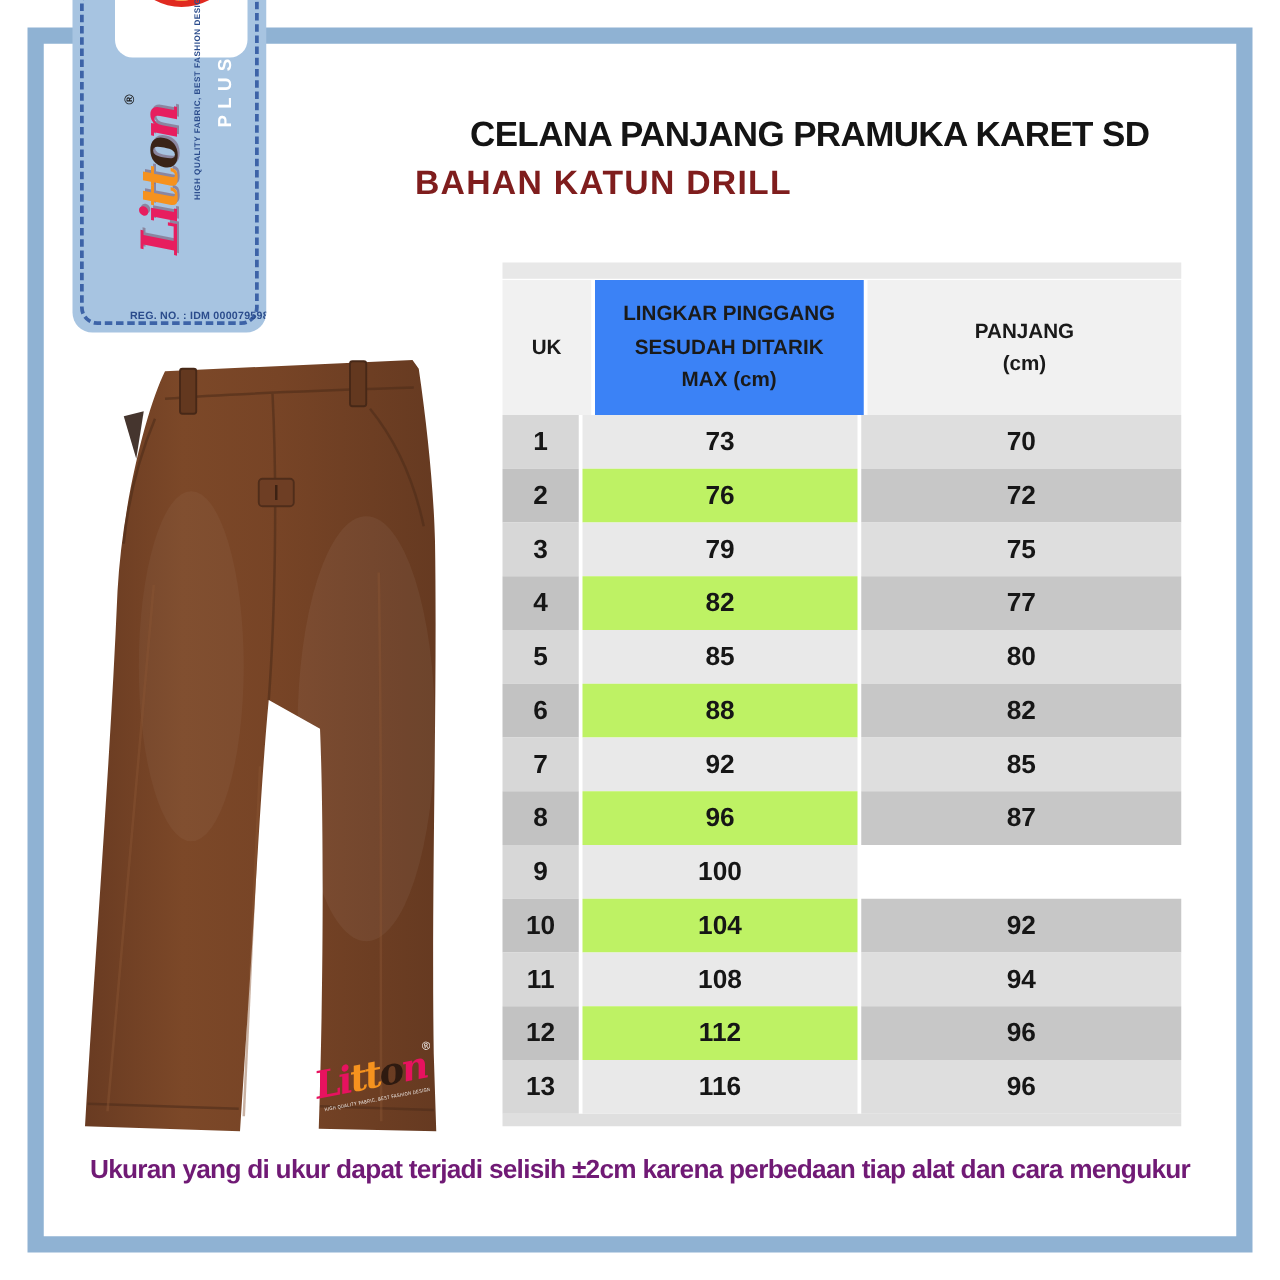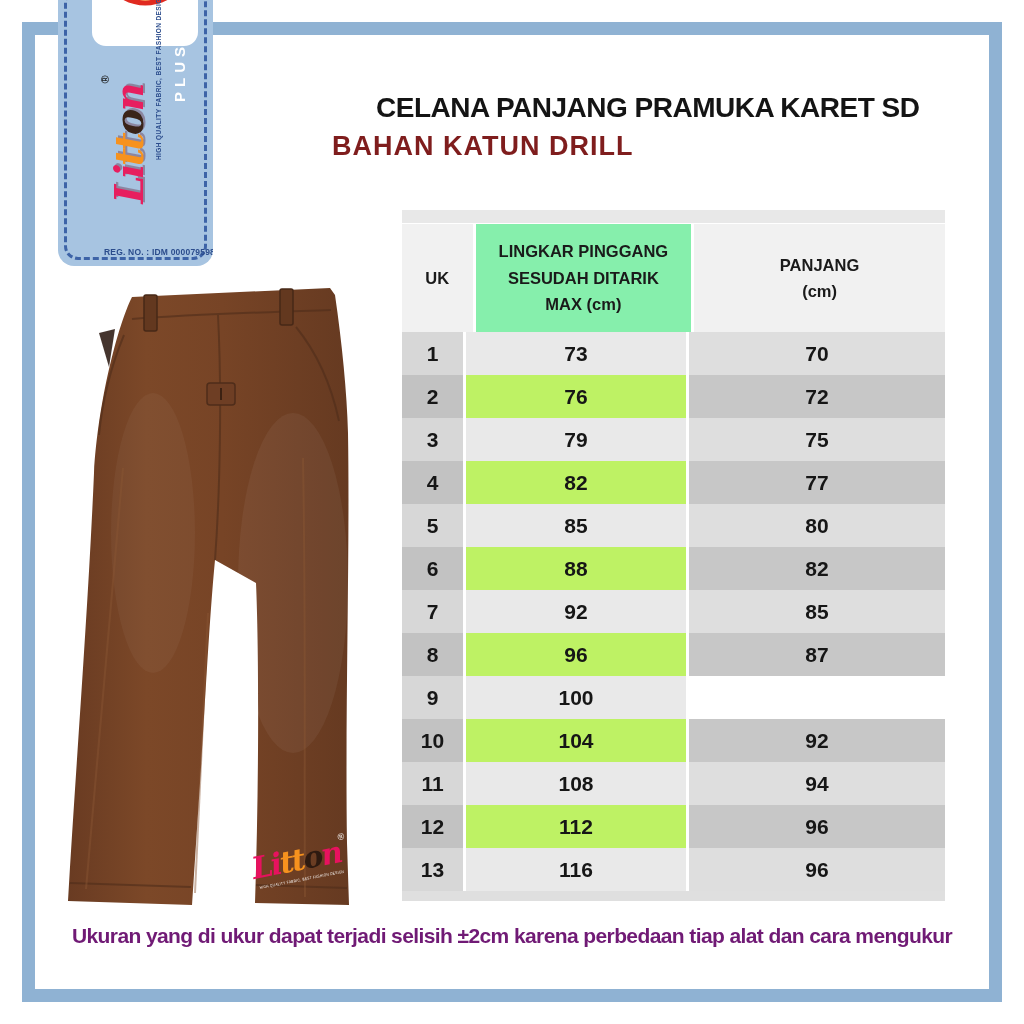--- a/index.html
+++ b/index.html
@@ -76,21 +76,21 @@
   
   .sizetable{position:absolute;left:402px;top:210px;width:543px;z-index:2;}
   .strip{width:543px;height:13px;background:#E8E8E8;}
   .strip.bottom{height:10px;background:#DFDFDF;}
   .thead{display:flex;height:108px;column-gap:3px;margin-top:1px;}
   .h{
     display:flex;flex-direction:column;align-items:center;justify-content:center;
     font-weight:bold;color:#1a1a1a;font-size:16.5px;line-height:1.6;text-align:center;
   }
   .h-uk{width:72px;background:#F1F1F1;}
-  .h-waist{width:220px;background:#86efac;}
+  .h-waist{width:220px;background:#3b82f6;}
   .h-len{width:256px;background:#F1F1F1;}
   .trow{display:flex;height:43px;column-gap:3px;}
   .c{
     display:flex;align-items:center;justify-content:center;
     font-weight:bold;color:#161616;font-size:21px;
   }
   .c-uk{width:61px;}
   .c-waist{width:220px;}
   .c-len{width:256px;}
   .trow.light .c-uk{background:#D7D7D7;}

